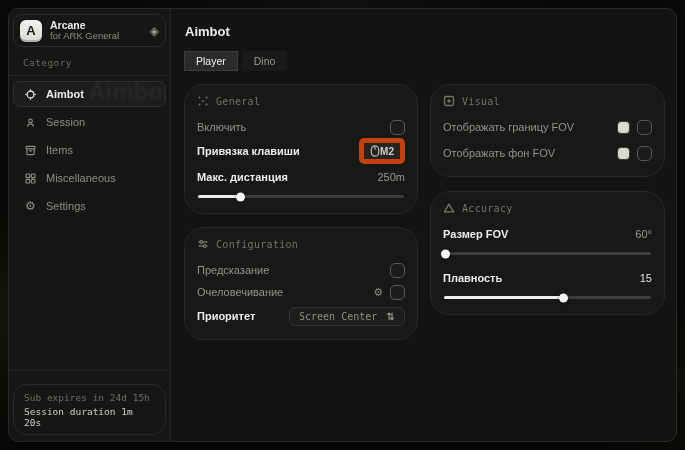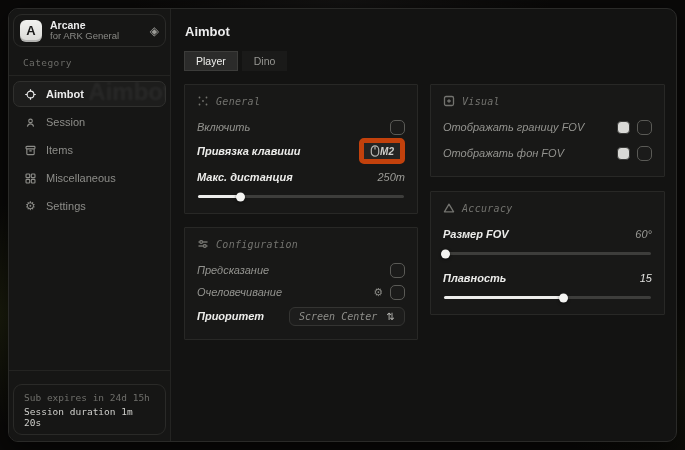--- a/index.html
+++ b/index.html
@@ -44,38 +44,38 @@
   }
   .nav-item.active { background:#1d1d1c; border-color:#30302e; color:#ececec; font-weight:bold; }
   .nav-item .nico { width:13px; height:13px; flex:0 0 13px; display:flex; align-items:center; justify-content:center; }
   .nav-item svg { width:13px; height:13px; stroke:currentColor; fill:none; stroke-width:1.4; }
   .ghost {
     position:absolute; right:-6px; top:-4px; font-size:24px; font-weight:bold;
     color:rgba(255,255,255,.05); filter:blur(1px); pointer-events:none; white-space:nowrap;
   }
   .side-foot { margin-top:auto; }
   .foot-card {
-    margin:13px 4px 6px 4px; border:1px solid #2a2a28; border-radius:9px; padding:7px 10px 6px 10px;
+    margin:13px 4px 6px 4px; border:1px solid #2a2a28; border-radius:14px; padding:7px 10px 6px 10px;
     font-family:"DejaVu Sans Mono",monospace;
   }
   .foot-line1 { color:#6e6e6a; font-size:9.5px; margin-bottom:3px; }
   .foot-line2 { color:#cfcfcb; font-size:9.5px; font-weight:normal; }
   
   .main { flex:1; padding:13px 11px 12px 13px; position:relative; }
   .page-title { color:#ececec; font-size:13px; font-weight:bold; margin:2px 0 12px 1px; }
   .tabs { display:flex; gap:4px; margin-bottom:13px; }
   .tab {
     height:20px; padding:0 11px; display:flex; align-items:center; border-radius:0;
     font-size:10.5px; color:#969692; background:#1a1a19; border:1px solid transparent; cursor:pointer;
   }
   .tab.active { background:#2b2b2a; border-color:#3c3c3a; color:#f0f0ee; }
   .cols { display:flex; gap:12px; align-items:flex-start; }
   .col-l { width:234px; display:flex; flex-direction:column; gap:13px; }
   .col-r { width:235px; display:flex; flex-direction:column; gap:14px; }
-  .panel { background:#181817; border:1px solid #282826; border-radius:1px; padding:10px 12px 12px 12px;font-style:italic; }
+  .panel { background:#181817; border:1px solid #282826; border-radius:20px; padding:10px 12px 12px 12px; }
   .p-head { display:flex; align-items:center; gap:7px; color:#73736f; font-size:10px;
             font-family:"DejaVu Sans Mono",monospace; margin-bottom:9px; letter-spacing:.3px; }
   .p-head svg { width:12px; height:12px; stroke:currentColor; fill:none; stroke-width:1.3; }
   .row { display:flex; align-items:center; justify-content:space-between; min-height:22px; }
   .lbl-dim { color:#93938f; font-size:11px; }
   .lbl-br { color:#ececea; font-size:11px; font-weight:bold; }
   .val { color:#9a9a96; font-size:11px; }
   .val-br { color:#e2e2e0; font-size:11px; }
   .checkbox { width:15px; height:15px; border:1.5px solid #5a5a56; border-radius:5px; background:#1b1b1a; cursor:pointer; }
   .swatch { width:13px; height:13px; border-radius:4px; border:1px solid #3a3a38; cursor:pointer; }

